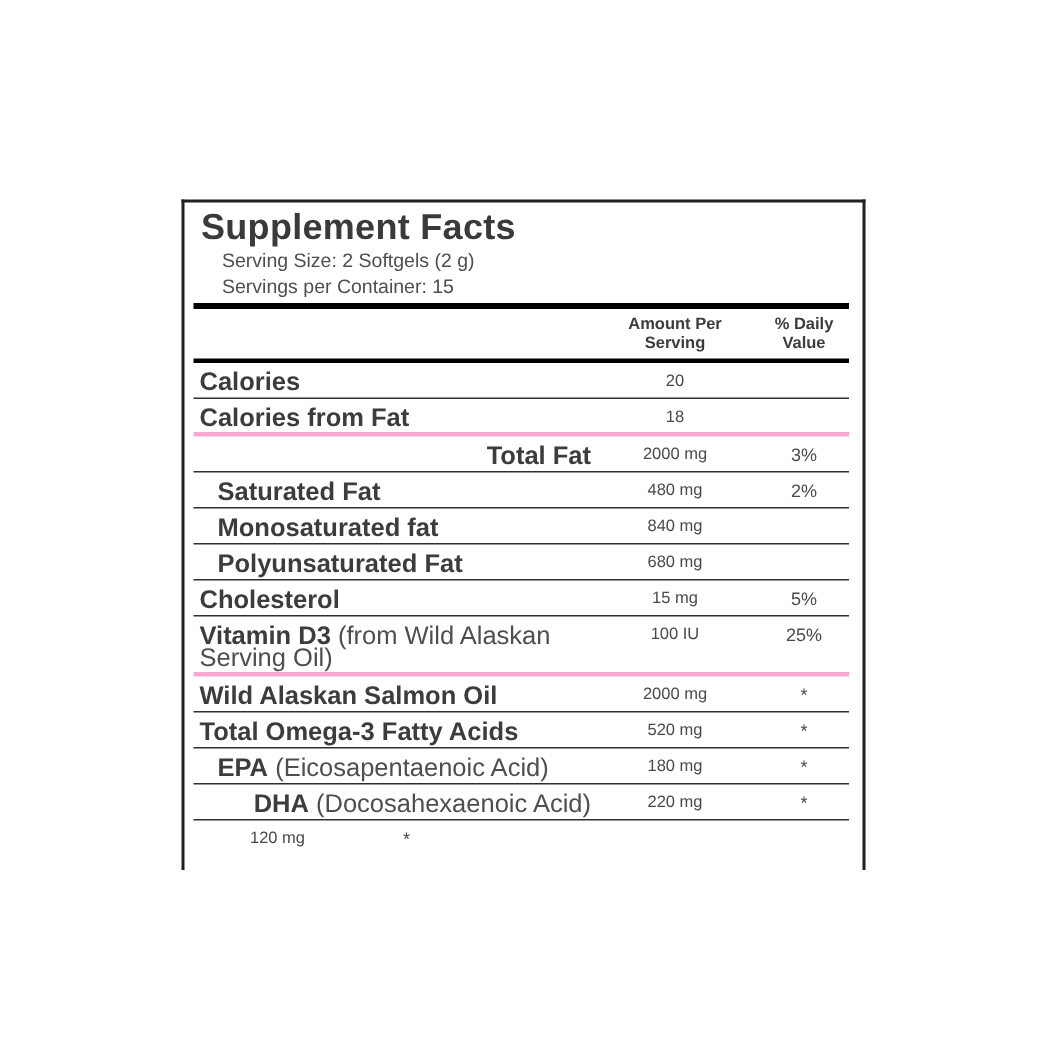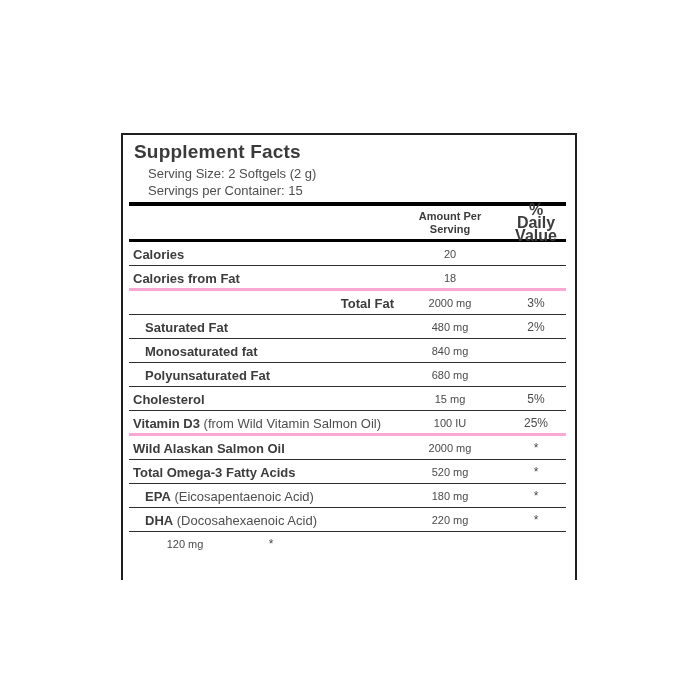--- a/index.html
+++ b/index.html
@@ -16,21 +16,21 @@
     left: 121px; top: 133px;
     width: 456px; height: 447px;
     border: 2px solid #1f1f1f;
     border-bottom: none;
     background: #ffffff;
     overflow: hidden;
     padding: 0 9px 0 6px;
   }
 
   .label-title {
-    font-size: 19px;
+    font-size: 24px;
     font-weight: bold;
     color: #3a3a3a;
     letter-spacing: 0.2px;
     margin: 6px 0 2px 5px;
     line-height: 22px;
   }
   .serving-line {
     font-size: 13px;
     color: #4e4e4e;
     margin-left: 19px;
@@ -51,37 +51,37 @@
     text-align: center;
     font-size: 11px;
     font-weight: bold;
     color: #3c3c3c;
     line-height: 13px;
     padding: 0 14px;
   }
   .hdr-daily {
     width: 60px;
     text-align: center;
-    font-size: 16px;
+    font-size: 11px;
     font-weight: bold;
     color: #3c3c3c;
     line-height: 13px;
     padding: 0 6px;
   }
 
   .row {
     display: flex;
     align-items: flex-start;
     min-height: 24px;
   }
   .row.after-thin  { border-bottom: 1px solid #2e2e2e; }
   .row.after-thick { border-bottom: 3px solid #f9a8d4; }
 
   .cell-name { flex: 1; padding-top: 5px; padding-bottom: 2px; }
-  .name-line { font-size: 13px; line-height: 15px; color: #3c3c3c; }
+  .name-line { font-size: 17px; line-height: 15px; color: #3c3c3c; }
   .name-bold { font-weight: bold; }
   .name-reg  { font-weight: normal; color: #4e4e4e; }
   .subline {
     font-size: 12.5px;
     line-height: 15px;
     color: #4e4e4e;
     padding-left: 0;
   }
   .cell-amount {
     width: 112px;
@@ -182,21 +182,21 @@
       <div class="name-line" style="padding-left: 4px;">
         <span class="name-bold">Cholesterol</span><span class="name-reg"></span>
       </div>
     </div>
     <div class="cell-amount">15 mg</div>
     <div class="cell-daily">5%</div>
   </div>
         <div class="row after-thick">
     <div class="cell-name">
       <div class="name-line" style="padding-left: 4px;">
-        <span class="name-bold">Vitamin D3</span><span class="name-reg"> (from Wild Vitamin Salmon Oil)</span>
+        <span class="name-bold">Vitamin D3</span><span class="name-reg"> (from Wild Alaskan Serving Oil)</span>
       </div>
     </div>
     <div class="cell-amount">100 IU</div>
     <div class="cell-daily">25%</div>
   </div>
         <div class="row after-thin">
     <div class="cell-name">
       <div class="name-line" style="padding-left: 4px;">
         <span class="name-bold">Wild Alaskan Salmon Oil</span><span class="name-reg"></span>
       </div>
@@ -217,21 +217,21 @@
     <div class="cell-name">
       <div class="name-line" style="padding-left: 16px;">
         <span class="name-bold">EPA</span><span class="name-reg"> (Eicosapentaenoic Acid)</span>
       </div>
     </div>
     <div class="cell-amount">180 mg</div>
     <div class="cell-daily">*</div>
   </div>
         <div class="row after-thin">
     <div class="cell-name">
-      <div class="name-line" style="padding-left: 16px;">
+      <div class="name-line" style="padding-left: 16px; text-align: right;">
         <span class="name-bold">DHA</span><span class="name-reg"> (Docosahexaenoic Acid)</span>
       </div>
     </div>
     <div class="cell-amount">220 mg</div>
     <div class="cell-daily">*</div>
   </div>
         <div class="row after-none">
     <div class="cell-amount">120 mg</div>
     <div class="cell-daily">*</div>
   </div>

